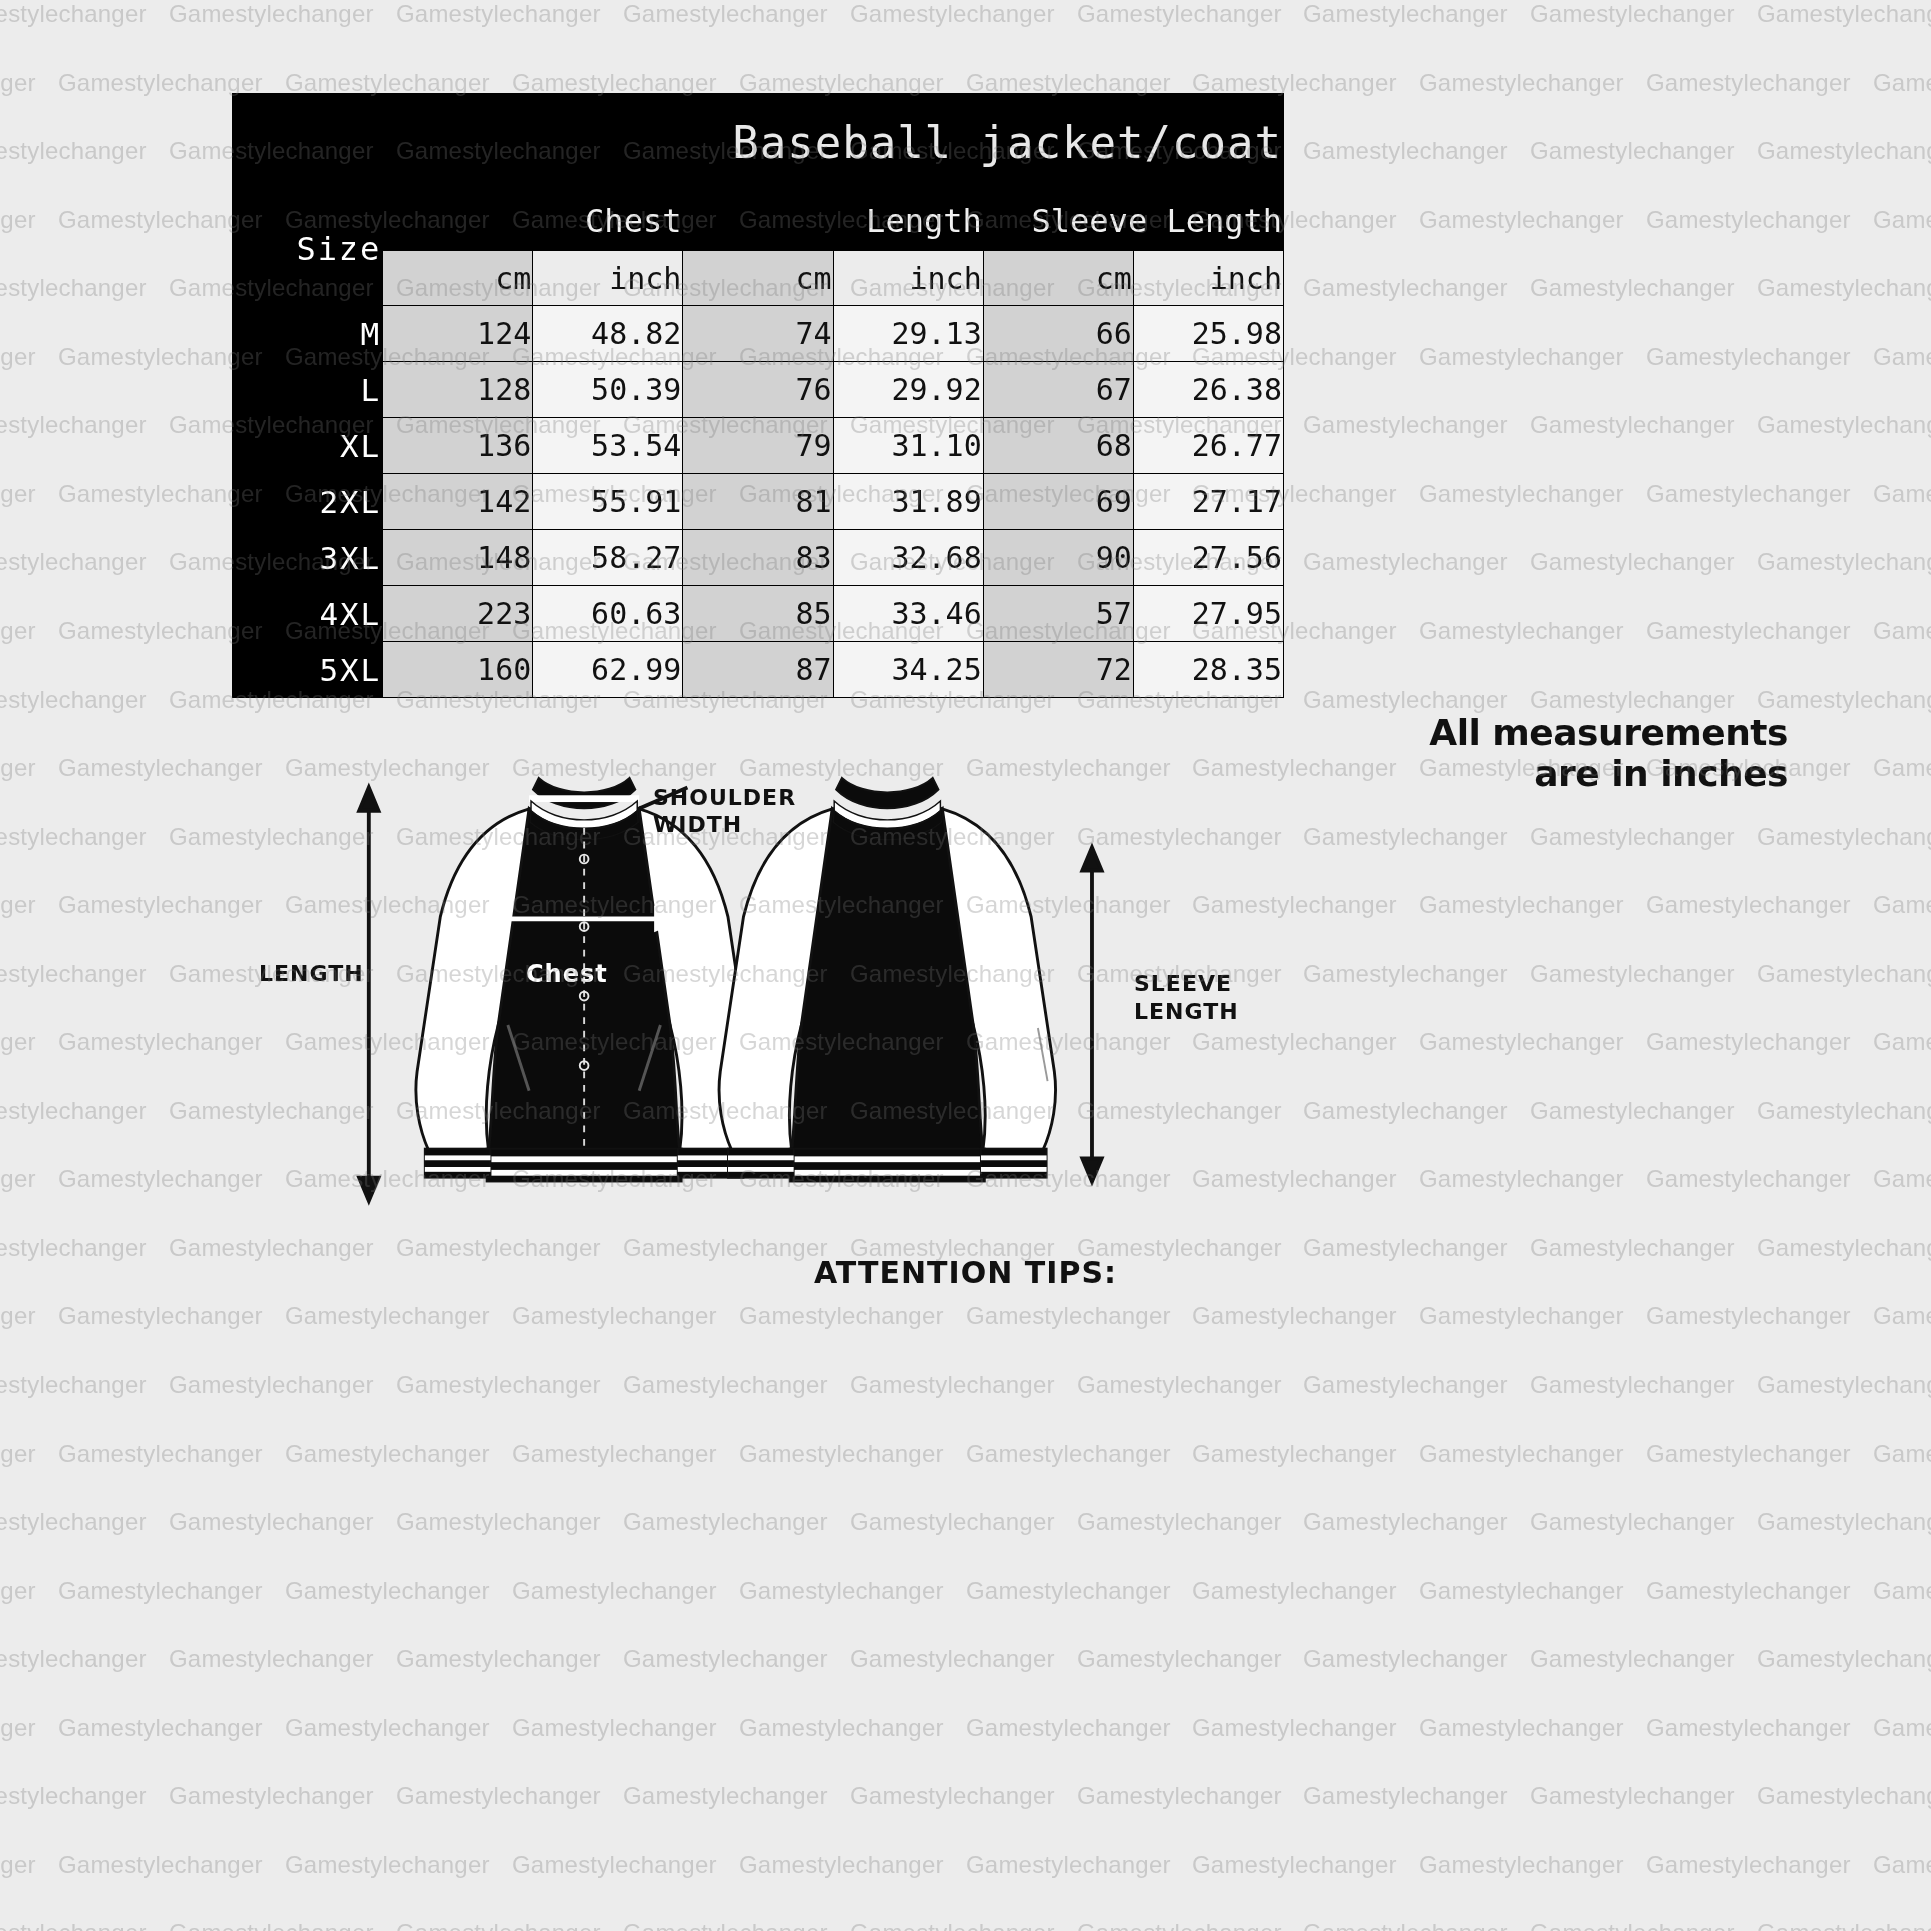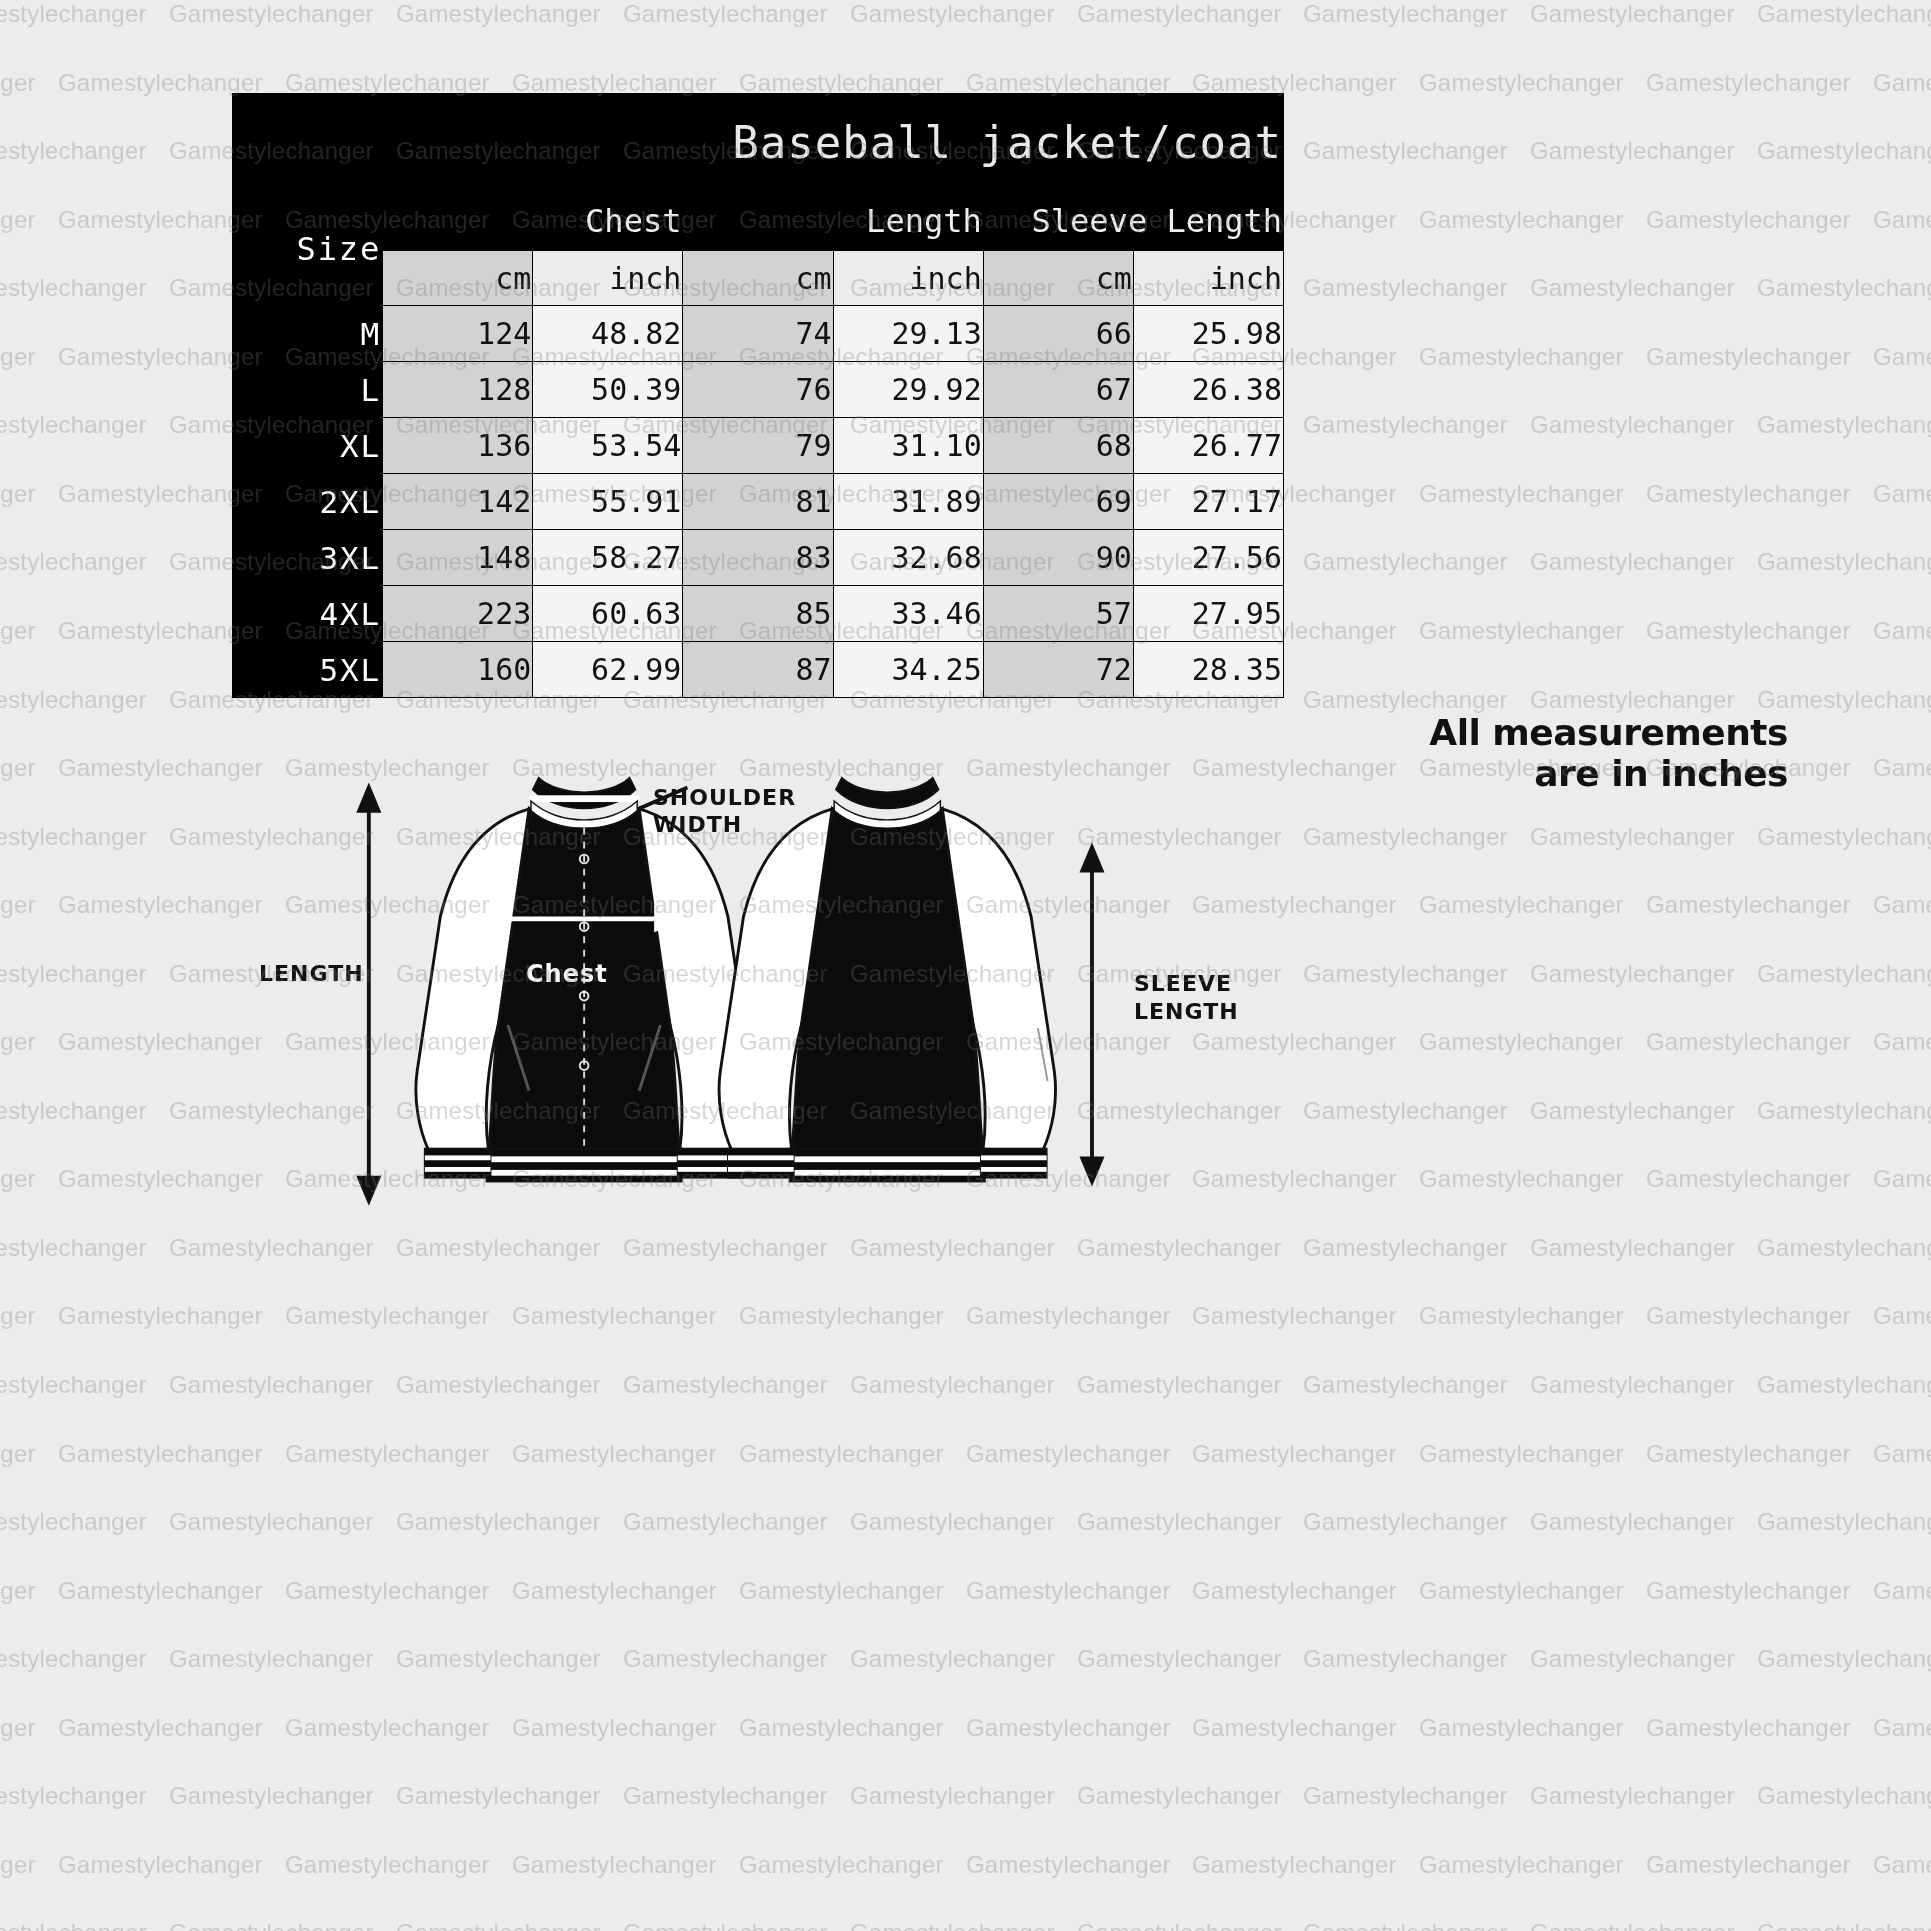--- a/index.html
+++ b/index.html
@@ -346,20 +346,21 @@
 
   <div class="label-bold" id="label-sleeve">
     <div>SLEEVE</div>
     <div>LENGTH</div>
   </div>
 
   <div class="label-bold" style="left:526px; top:187px; color:#fff; font-size:24px;">Chest</div>
 </div>
 
 <div id="tips">
+  <div id="tips-title">ATTENTION TIPS:</div>
 </div>
 
 <div id="watermark-layer">
     <div class="wm" style="left: -58px; top: 0px;">Gamestylechanger</div>
     <div class="wm" style="left: 169px; top: 0px;">Gamestylechanger</div>
     <div class="wm" style="left: 396px; top: 0px;">Gamestylechanger</div>
     <div class="wm" style="left: 623px; top: 0px;">Gamestylechanger</div>
     <div class="wm" style="left: 850px; top: 0px;">Gamestylechanger</div>
     <div class="wm" style="left: 1077px; top: 0px;">Gamestylechanger</div>
     <div class="wm" style="left: 1303px; top: 0px;">Gamestylechanger</div>

